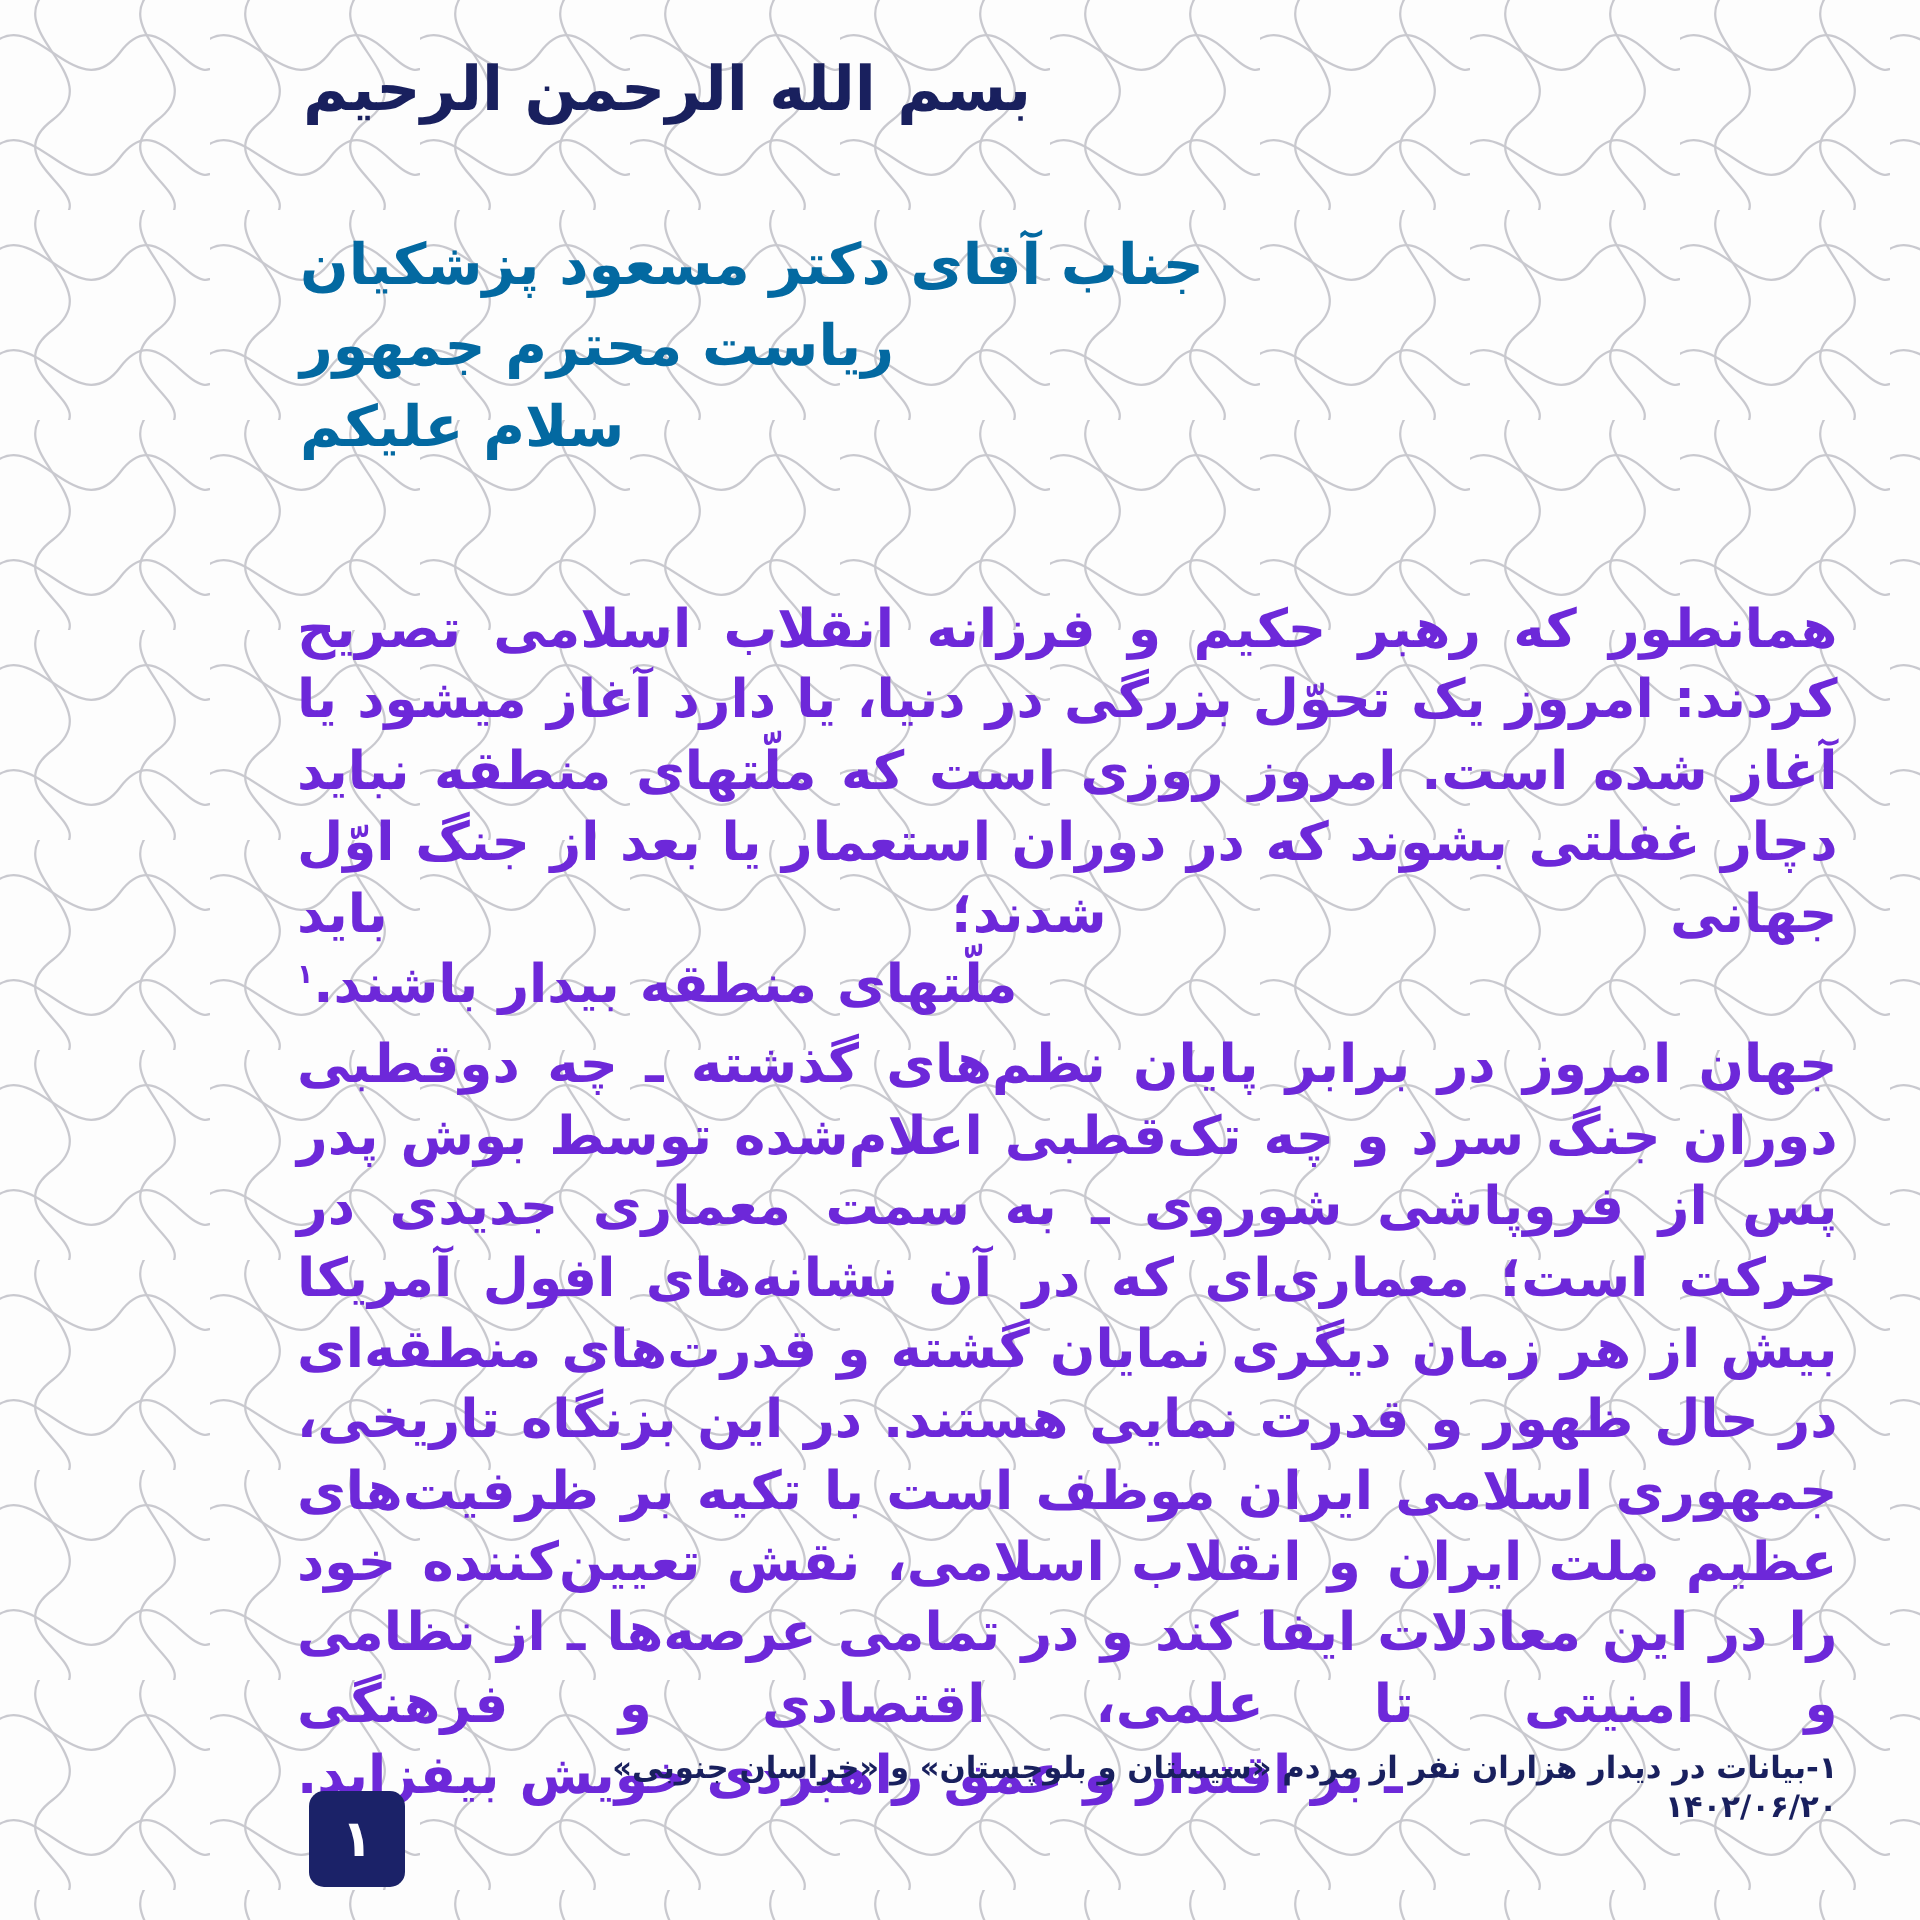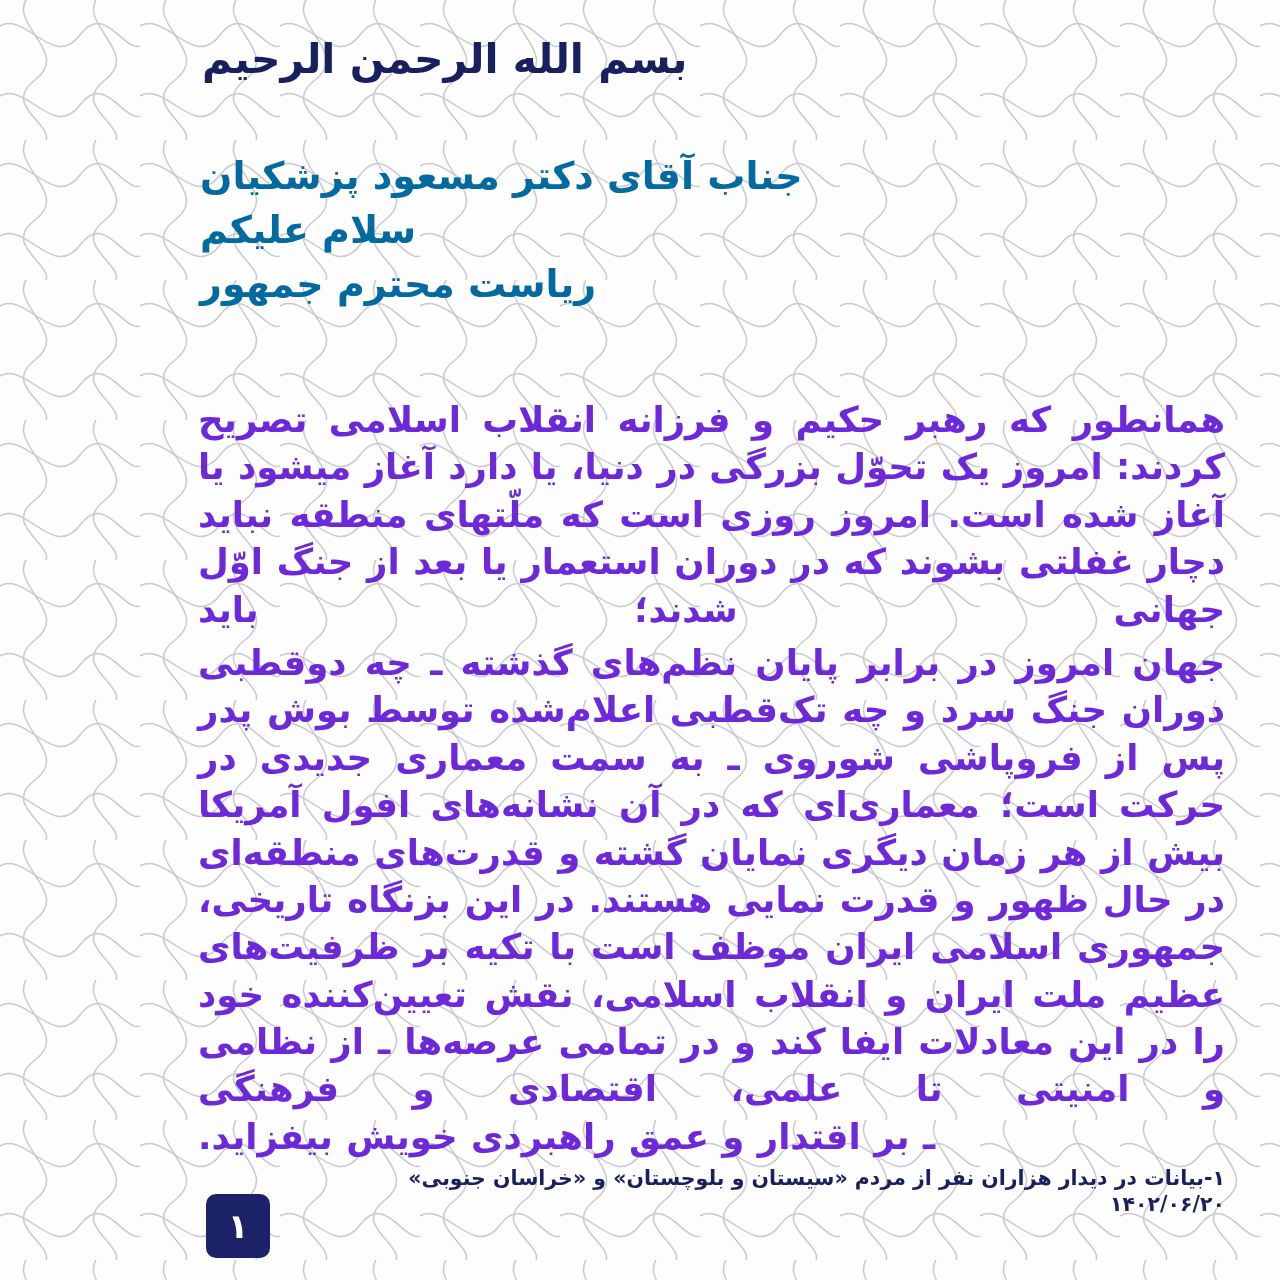--- a/index.html
+++ b/index.html
@@ -151,27 +151,27 @@
 </svg>
 
 <div class="page">
 
   <div class="basmala">
     <span class="basmala-inner">بسم الله الرحمن الرحیم</span>
   </div>
 
   <div class="salutation">
     <div>جناب آقای دکتر مسعود پزشکیان</div>
+    <div>ریاست محترم جمهور</div>
     <div>سلام علیکم</div>
-    <div>ریاست محترم جمهور</div>
   </div>
 
   <div class="body-text">
 
-    <p class="para"><span>همانطور که رهبر حکیم و فرزانه انقلاب اسلامی تصریح کردند: امروز یک تحوّل بزرگی در دنیا، یا دارد آغاز میشود یا آغاز شده است. امروز روزی است که ملّتهای منطقه نباید دچار غفلتی بشوند که در دوران استعمار یا بعد از جنگ اوّل جهانی شدند؛ باید</span></p>
+    <p class="para"><span>همانطور که رهبر حکیم و فرزانه انقلاب اسلامی تصریح کردند: امروز یک تحوّل بزرگی در دنیا، یا دارد آغاز میشود یا آغاز شده است. امروز روزی است که ملّتهای منطقه نباید دچار غفلتی بشوند که در دوران استعمار یا بعد از جنگ اوّل جهانی شدند؛ باید</span><span class="tail"><span>ملّتهای منطقه بیدار باشند.</span><sup>۱</sup></span></p>
 
     <p class="para"><span>جهان امروز در برابر پایان نظم‌های گذشته ـ چه دوقطبی دوران جنگ سرد و چه تک‌قطبی اعلام‌شده توسط بوش پدر پس از فروپاشی شوروی ـ به سمت معماری جدیدی در حرکت است؛ معماری‌ای که در آن نشانه‌های افول آمریکا بیش از هر زمان دیگری نمایان گشته و قدرت‌های منطقه‌ای در حال ظهور و قدرت نمایی هستند. در این بزنگاه تاریخی، جمهوری اسلامی ایران موظف است با تکیه بر ظرفیت‌های عظیم ملت ایران و انقلاب اسلامی، نقش تعیین‌کننده خود را در این معادلات ایفا کند و در تمامی عرصه‌ها ـ از نظامی و امنیتی تا علمی، اقتصادی و فرهنگی</span><span class="tail"><span>ـ بر اقتدار و عمق راهبردی خویش بیفزاید.</span></span></p>
 
   </div>
 
   <div class="footnote">۱-بیانات در دیدار هزاران نفر از مردم «سیستان و بلوچستان» و «خراسان جنوبی» ۱۴۰۲/۰۶/۲۰</div>
 
   <div class="page-badge">۱</div>
 
 </div>

